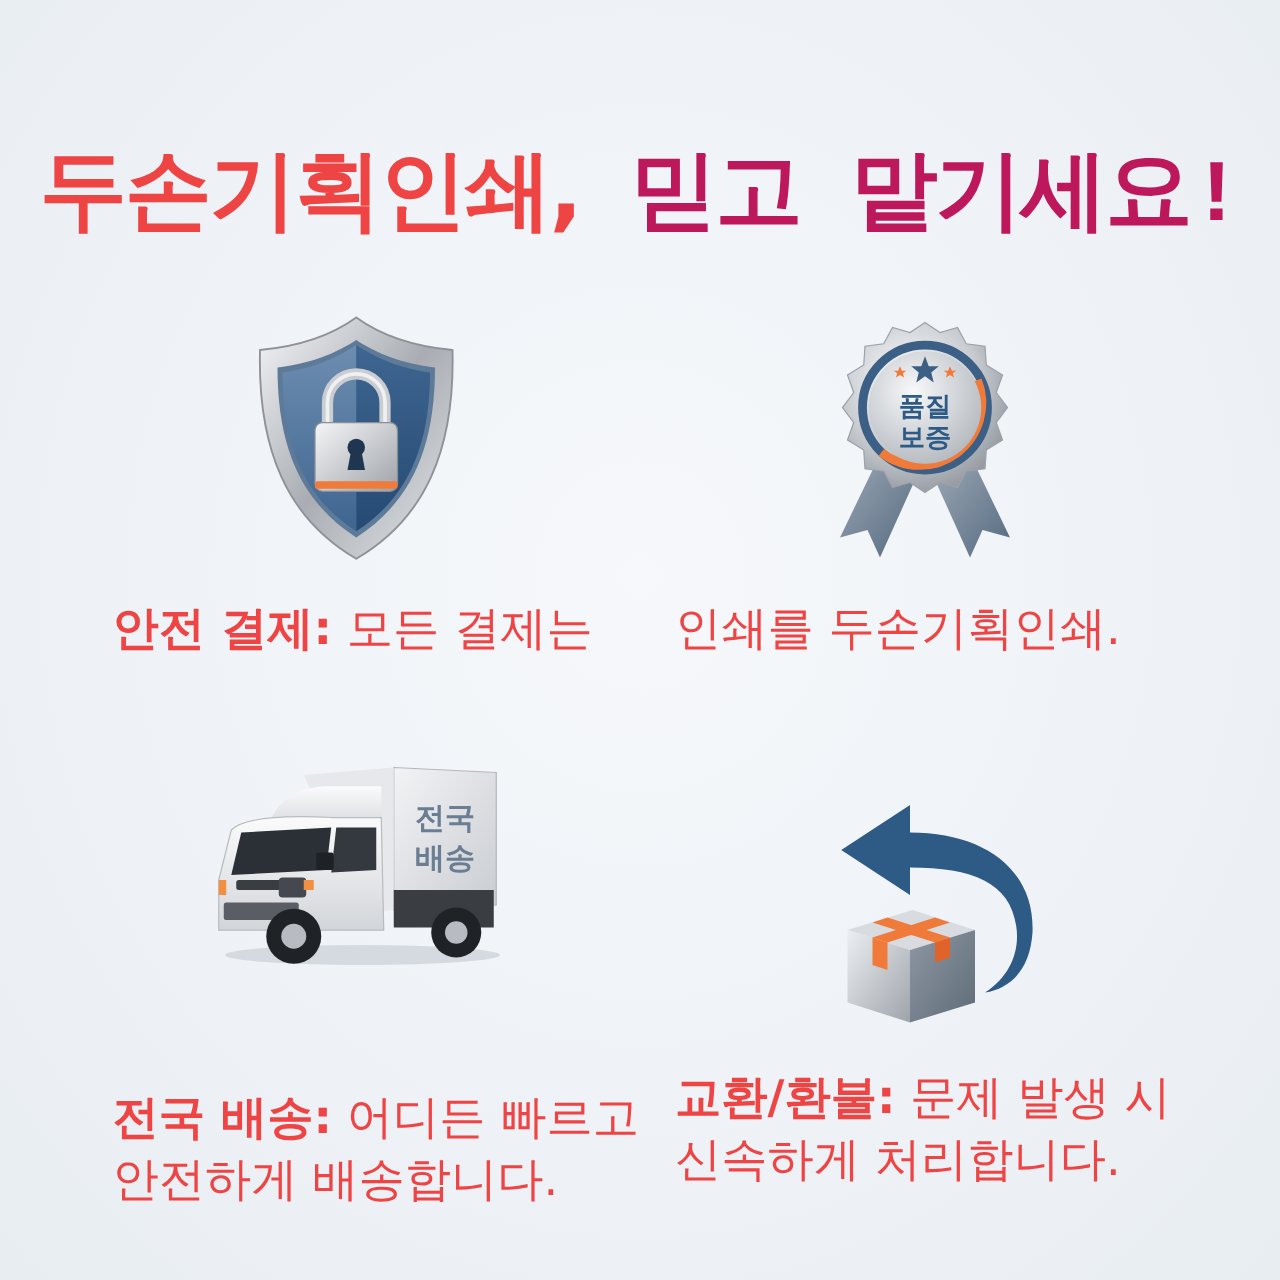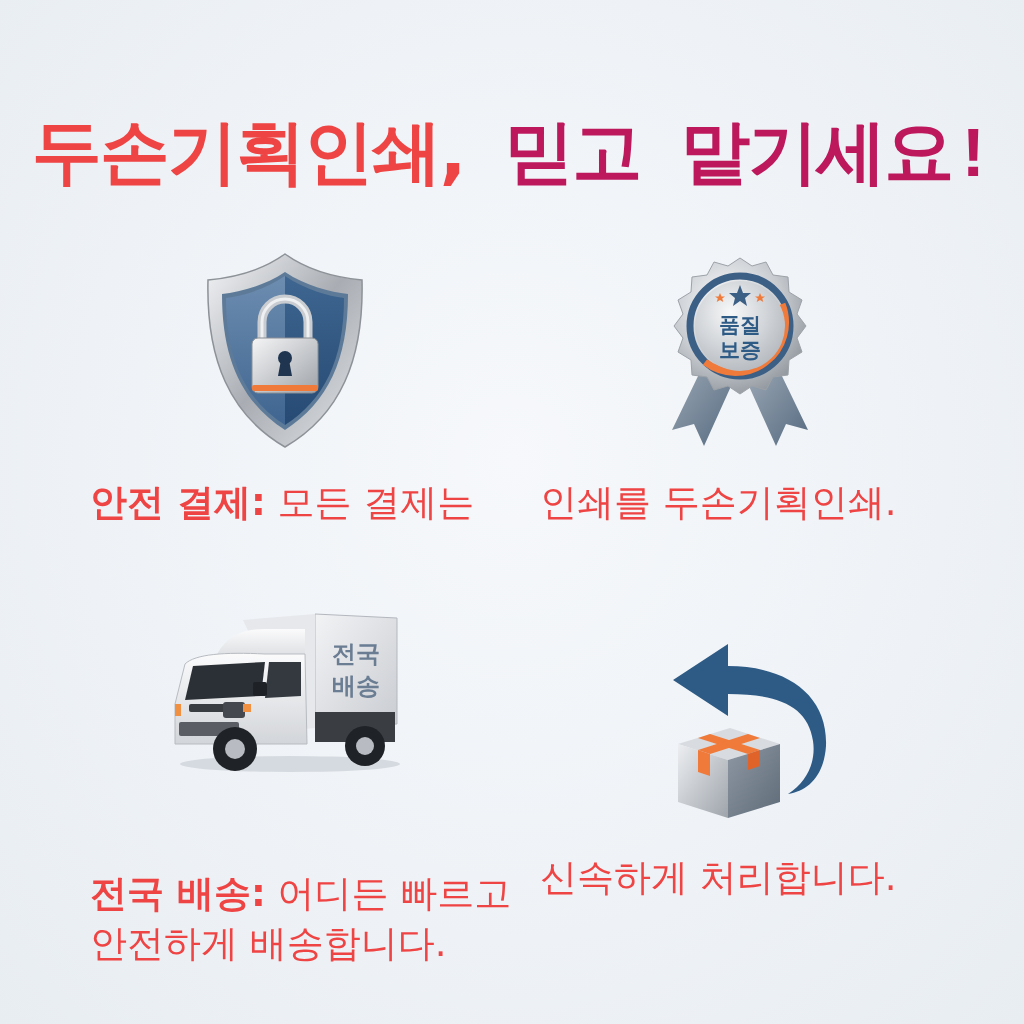--- a/index.html
+++ b/index.html
@@ -160,14 +160,15 @@
     <polygon points="80,118 92,114 92,130 80,134" fill="#e0642a"></polygon>
   </svg>
 </div>
 
 <div class="caption" style="left:90px; width:390px; top:853px;margin-top:16px;">
   <div><b>전국 배송:</b><span> 어디든 빠르고</span></div>
   <div>안전하게 배송합니다.</div>
 </div>
 
 <div class="caption" style="left:540px; width:390px; top:853px;">
+  <div><b>교환/환불:</b><span> 문제 발생 시</span></div>
   <div>신속하게 처리합니다.</div>
 </div>
 
 </body></html>

